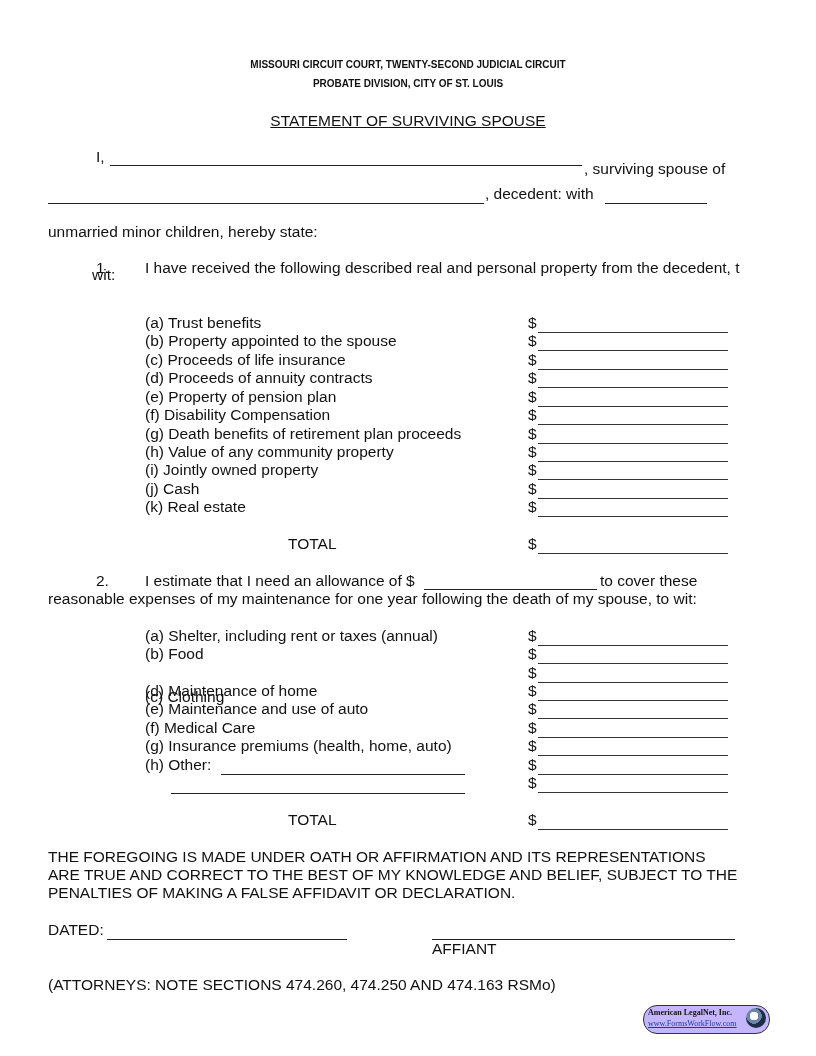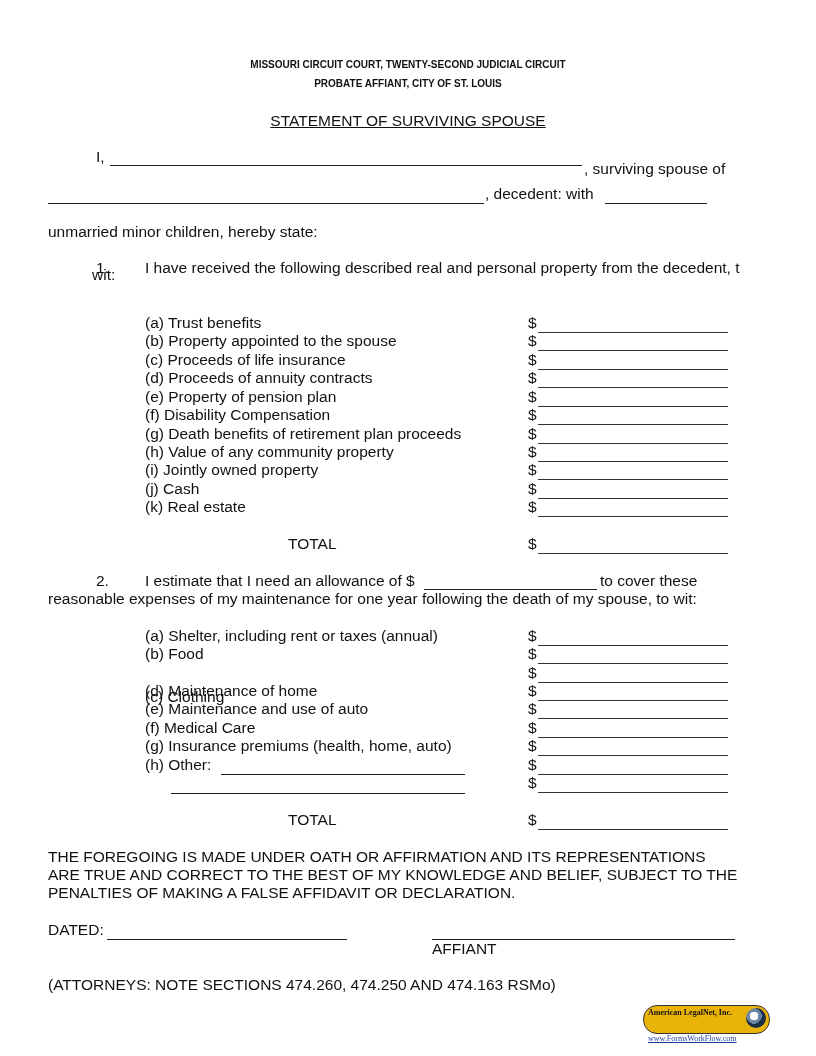--- a/index.html
+++ b/index.html
@@ -7,31 +7,31 @@
       font-family: "Liberation Sans", sans-serif; color: #111; font-size: 15.5px; }
     .abs { position: absolute; white-space: nowrap; line-height: 18px; }
     .center { left: 0; width: 816px; text-align: center; }
     .bold { font-weight: bold; font-size: 10px; }
     .uline { text-decoration: underline; }
     .field { position: absolute; height: 16px; border: none; border-bottom: 1.3px solid #222; background: transparent; padding: 0; margin: 0; font: inherit; outline: none; }
     .dollar { position: absolute; left: 528px; line-height: 18px; }
     .amt { position: absolute; left: 538px; width: 190px; height: 14px; border: none; border-bottom: 1.3px solid #333; background: transparent; padding: 0; outline: none; }
     .item { position: absolute; left: 145px; line-height: 18px; white-space: nowrap; }
     .logo { position: absolute; left: 643px; top: 1005px; width: 125px; height: 27px;
-      border: 1.5px solid #333; border-radius: 14px; background: #eab308; }
+      border: 1.5px solid #333; border-radius: 14px; background: #c4b5fd; }
     .logo .l1 { position: absolute; left: 4px; top: 2px; font-family: "Liberation Serif", serif; font-size: 8px; font-weight: bold; color: #111; }
-    .logo .l2 { position: absolute; left: 4px; top: 13px; font-family: "Liberation Serif", serif; font-size: 8px; color: #1a3fa0; text-decoration: underline; margin-top: 15px; }
+    .logo .l2 { position: absolute; left: 4px; top: 13px; font-family: "Liberation Serif", serif; font-size: 8px; color: #1a3fa0; text-decoration: underline; }
     .logo .globe { position: absolute; right: 3px; top: 2px; width: 20px; height: 20px; border-radius: 50%;
       background: radial-gradient(circle at 40% 40%, #ffffff 0 25%, #6a86a8 26% 45%, #1d2f47 46% 100%); }
   </style>
 </head>
 <body>
 
 <div class="abs center bold" style="top:56px;">MISSOURI CIRCUIT COURT, TWENTY-SECOND JUDICIAL CIRCUIT</div>
-<div class="abs center bold" style="top:75px;">PROBATE AFFIANT, CITY OF ST. LOUIS</div>
+<div class="abs center bold" style="top:75px;">PROBATE DIVISION, CITY OF ST. LOUIS</div>
 <div class="abs center uline" style="top:112px;">STATEMENT OF SURVIVING SPOUSE</div>
 
 <div class="abs" style="left:96px; top:148px;">I,</div>
 <input class="field" style="left: 110px; top: 149px; width: 472px;" value="">
 <div class="abs" style="left:584px; top:148px;margin-top:12px;">, surviving spouse of</div>
 
 <input class="field" style="left: 48px; top: 187px; width: 436px;" value="">
 <div class="abs" style="left:485px; top:185px;">, decedent:  with</div>
 <input class="field" style="left: 605px; top: 187px; width: 102px;" value="">
 

